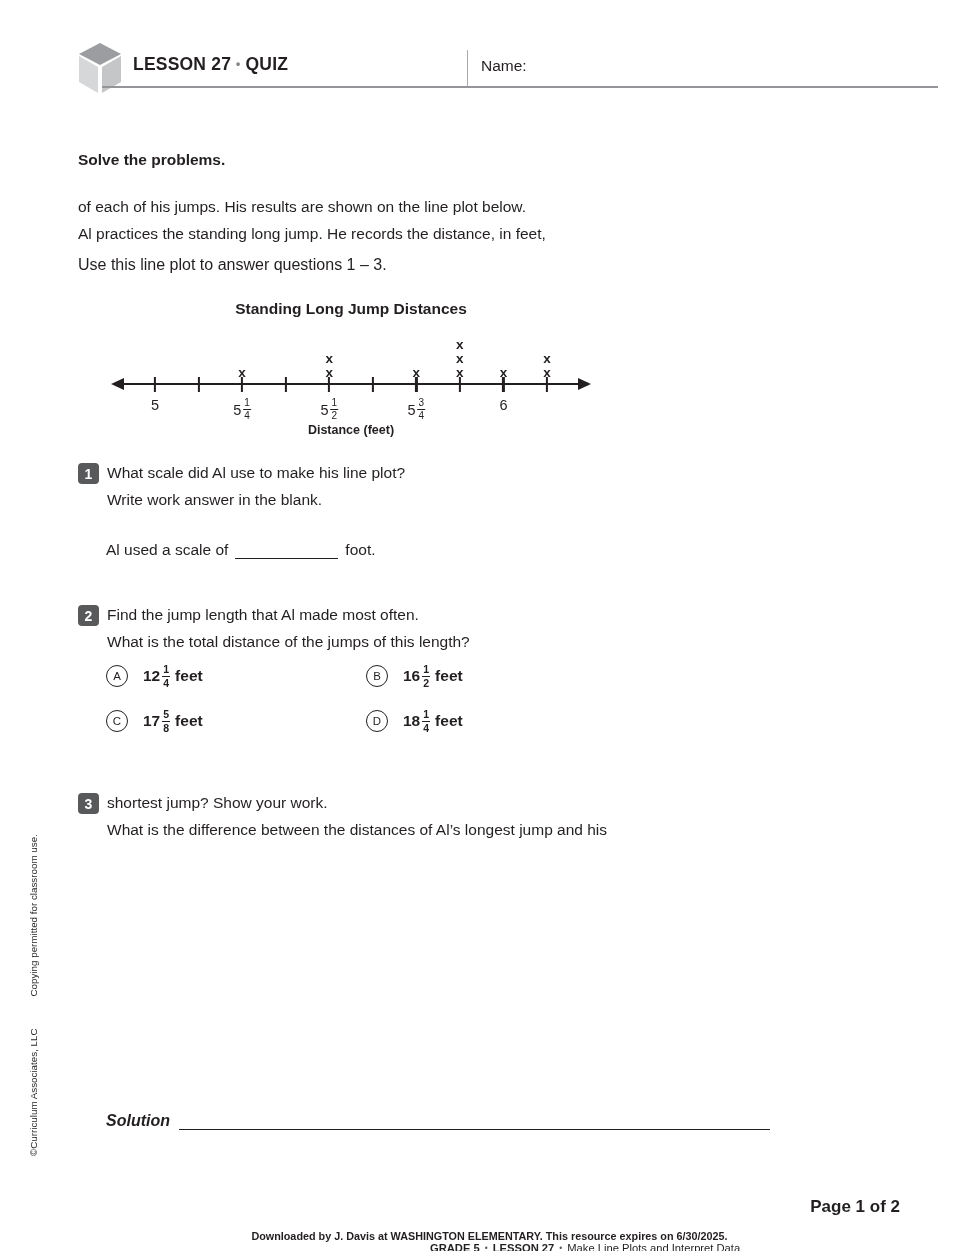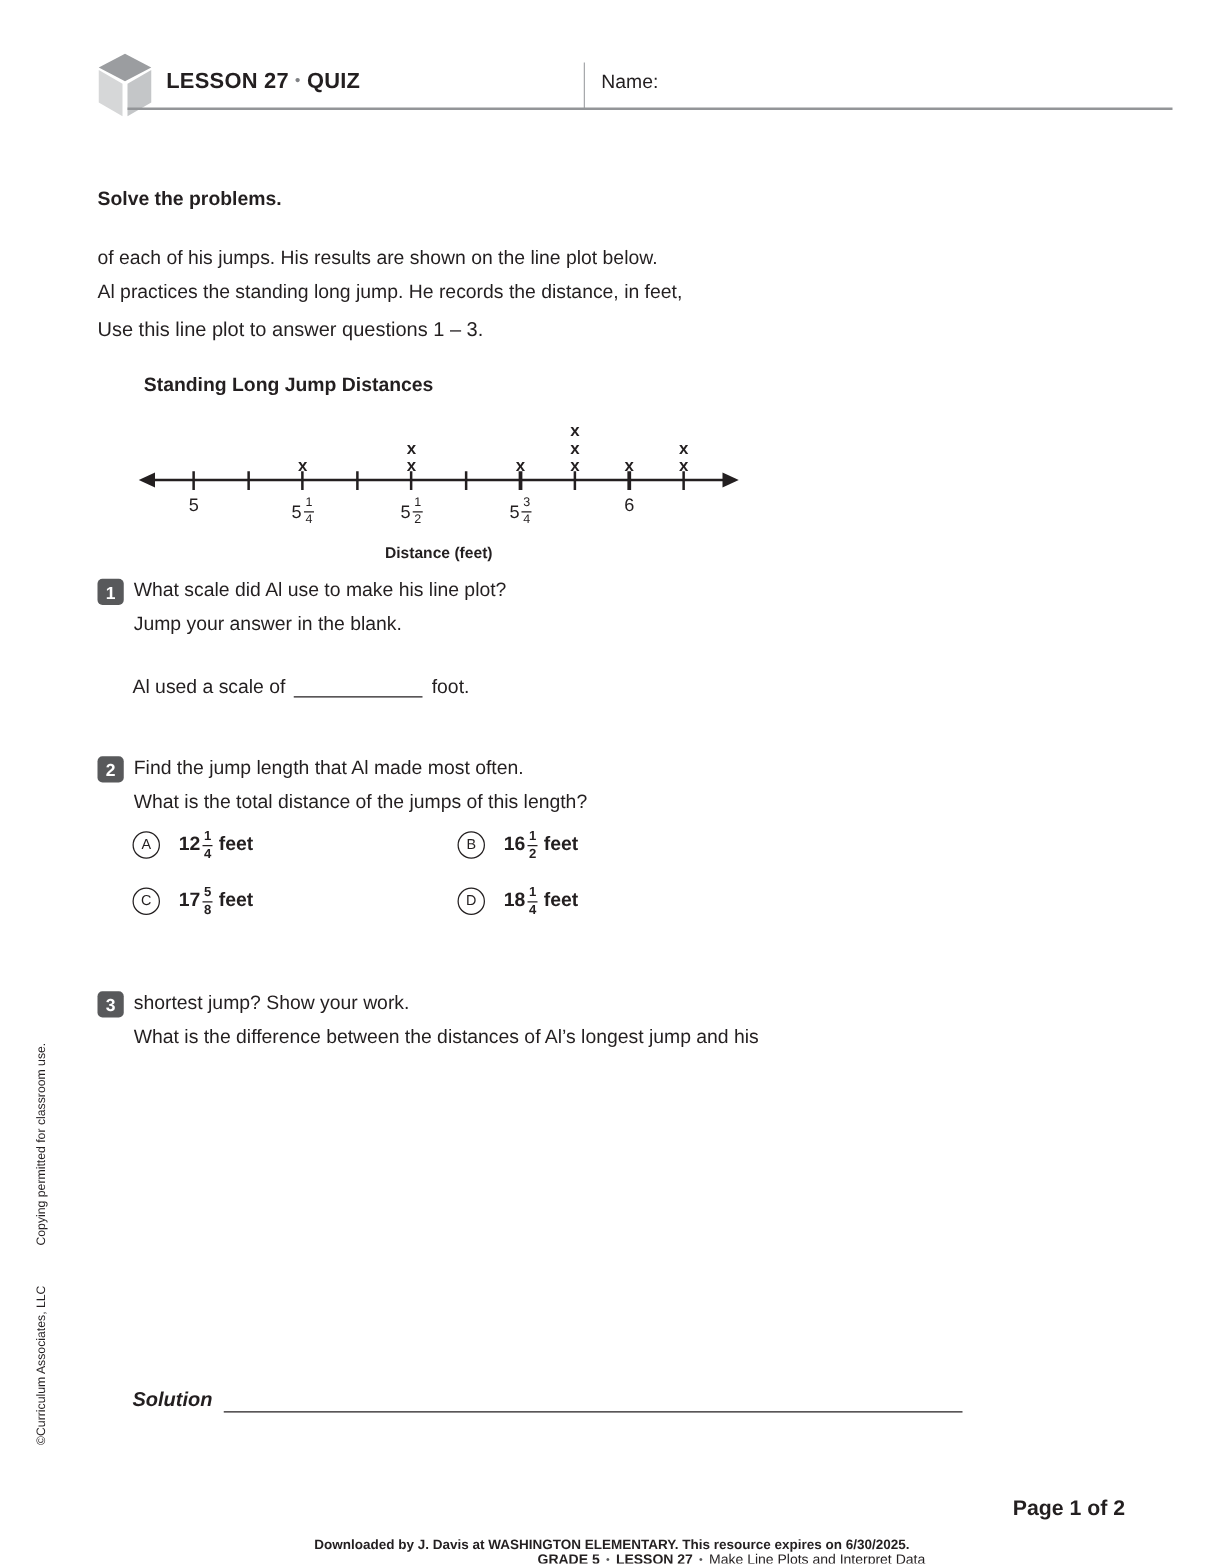--- a/index.html
+++ b/index.html
@@ -23,40 +23,40 @@
   .vdiv{position:absolute;left:467px;top:50px;width:1px;height:37px;background:#a7a9ac;}
   .name-label{position:absolute;left:481px;top:57px;font-size:15.5px;}
   .header-rule{position:absolute;left:102px;top:86px;width:836px;height:2px;background:var(--gray);}
   .name-field{position:absolute;left:540px;top:50px;width:398px;height:36px;}
   
   .solve-heading{position:absolute;left:78px;top:151px;font-size:15.5px;font-weight:bold;}
   .intro-para{position:absolute;left:78px;top:194px;font-size:15.5px;line-height:26.5px;}
   .instruction{position:absolute;left:78px;top:256px;font-size:16px;}
   
   .plot{position:absolute;left:115px;top:296px;width:472px;height:152px;}
-  .plot-title{position:absolute;top:4px;left:0;right:0;text-align:left;font-weight:bold;font-size:15.5px;}
+  .plot-title{position:absolute;top:4px;left:0;right:0;text-align:center;font-weight:bold;font-size:15.5px;}
   .axis-line{position:absolute;left:7px;right:7px;top:87px;height:2.4px;background:var(--ink);}
   .arrow-w{position:absolute;left:-4px;top:81.8px;width:0;height:0;
     border-top:6.5px solid transparent;border-bottom:6.5px solid transparent;border-right:13px solid var(--ink);}
   .arrow-e{position:absolute;right:-4px;top:81.8px;width:0;height:0;
     border-top:6.5px solid transparent;border-bottom:6.5px solid transparent;border-left:13px solid var(--ink);}
   .tick{position:absolute;top:81px;width:2.2px;height:15px;background:var(--ink);transform:translateX(-50%);}
   .xstack{position:absolute;bottom:68px;transform:translateX(-50%);display:flex;flex-direction:column;align-items:center;}
   .xmark{font-weight:bold;font-size:13.5px;line-height:14px;}
   .tlabel{position:absolute;top:101px;transform:translateX(-50%);display:flex;align-items:center;gap:2px;font-size:14.5px;}
-  .axis-label{position:absolute;top:127px;left:0;right:0;text-align:center;font-weight:bold;font-size:12.5px;margin-top:12px;}
+  .axis-label{position:absolute;top:127px;left:0;right:0;text-align:center;font-weight:bold;font-size:12.5px;}
   .frac{display:inline-flex;flex-direction:column;align-items:center;font-size:10px;line-height:1.2;}
   .fnum{border-bottom:1.2px solid var(--ink);padding:0 1px;}
   .fden{padding:0 1px;}
   
   .question{position:absolute;left:78px;display:flex;gap:8px;}
   .qbadge{flex:0 0 auto;width:21px;height:21px;margin-top:3px;background:var(--badge);border-radius:4px;
     color:#fff;font-weight:bold;font-size:14px;display:flex;align-items:center;justify-content:center;}
   .qtext{font-size:15.5px;line-height:26.5px;}
-  .answer-sentence{position:absolute;left:106px;top:541px;font-size:15.5px;display:flex;align-items:flex-start;}
+  .answer-sentence{position:absolute;left:106px;top:541px;font-size:15.5px;display:flex;align-items:center;}
   .blank{display:inline-block;width:103px;border-bottom:1.6px solid var(--ink);margin:0 7px;height:16px;}
   .choices{position:absolute;left:106px;top:663px;width:560px;}
   .choice{position:absolute;display:flex;align-items:center;gap:15px;}
   .choice-letter{width:20px;height:20px;border:1.6px solid var(--ink);border-radius:50%;
     display:flex;align-items:center;justify-content:center;font-size:11.5px;}
   .mixed{display:flex;align-items:center;font-size:15.5px;font-weight:bold;}
   .mixed .frac{font-size:10.5px;margin-left:2px;}
   .mixed .suffix{margin-left:5px;}
   .work-area{position:absolute;left:106px;top:855px;width:700px;height:245px;}
   
@@ -171,21 +171,21 @@
       <div class="xstack" style="left: 432px;">
         <div class="xmark">x</div>
         <div class="xmark">x</div>
       </div>
     </div>
 
   <div class="question" style="top:460px;">
     <div class="qbadge">1</div>
     <div class="qtext">
       <div>What scale did Al use to make his line plot?</div>
-      <div>Jump your answer in the blank.</div>
+      <div>Write work answer in the blank.</div>
     </div>
   </div>
   <div class="answer-sentence">
     <span>Al used a scale of</span>
     <span class="blank"></span>
     <span>foot.</span>
   </div>
 
   <div class="question" style="top:602px;">
     <div class="qbadge">2</div>

